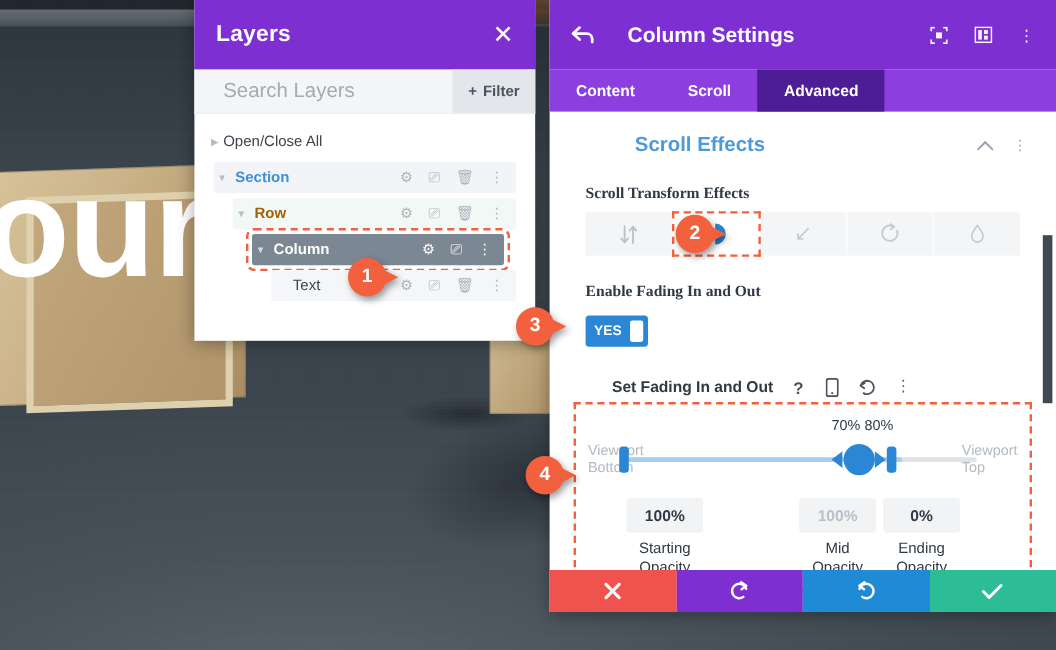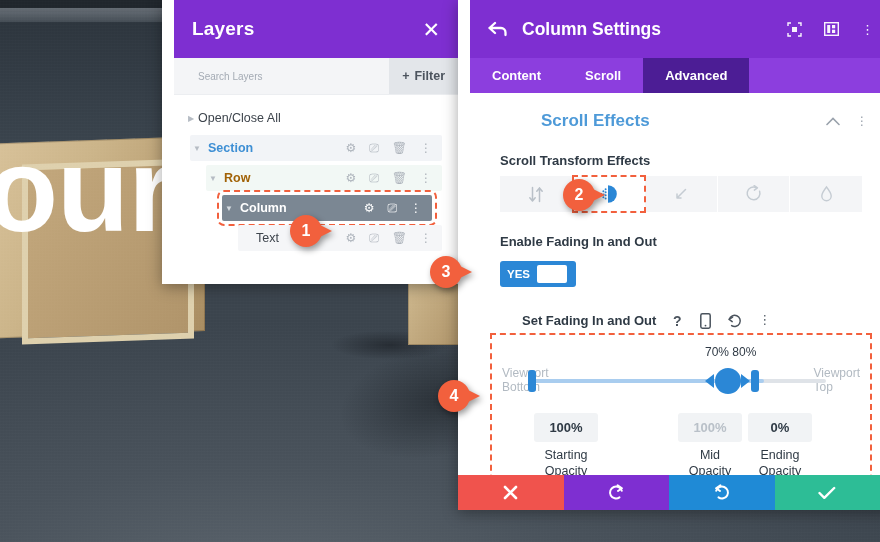--- a/index.html
+++ b/index.html
@@ -62,38 +62,38 @@
       repeating-linear-gradient(90deg,rgba(255,255,255,.07) 0 1px,rgba(0,0,0,0) 1px 3px);
   }
   .hero-text{
     position:absolute;left:-14px;top:131px;
     font-size:118px;line-height:1;font-weight:700;color:#fff;
     letter-spacing:-1px;
     font-family:"Liberation Sans","DejaVu Sans",sans-serif;
   }
 
   
-  .panel-shadow{box-shadow:0 3px 14px rgba(0,0,0,.35);padding-left:12px;}
+  .panel-shadow{box-shadow:0 3px 14px rgba(0,0,0,.35);}
 
   
   #layers{
     position:absolute;left:162px;top:0;width:284px;height:284px;
     background:#fff;
   }
   #layers .hdr{
     height:58px;background:#7e2fd1;display:flex;align-items:center;
     justify-content:space-between;padding:0 18px;box-sizing:border-box;
   }
   #layers .hdr .title{color:#fff;font-size:19px;font-weight:700;letter-spacing:.2px;}
   #layers .hdr .close{color:#fff;font-size:21px;line-height:1;cursor:pointer;font-weight:400;}
   #layers .search{
     height:36px;background:#f4f5f7;display:flex;align-items:center;
     justify-content:space-between;border-bottom:1px solid #eceef1;
   }
-  #layers .search .ph{color:#a4abb4;font-size:10px;padding-left:24px;}
+  #layers .search .ph{color:#a4abb4;font-size:17px;padding-left:24px;}
   #layers .search .filter{
     background:#e3e6ea;color:#4c545e;font-size:12.5px;font-weight:600;
     padding:8px 13px;display:flex;align-items:center;gap:5px;height:100%;
     box-sizing:border-box;
   }
   #layers .body{padding:10px 0 0 0;}
   .lrow{
     display:flex;align-items:center;height:26px;margin:0 16px 4px 16px;
     border-radius:2px;font-size:12.5px;position:relative;
   }
@@ -117,52 +117,52 @@
   .lrow.text{background:#f5f6f8;margin-left:64px;}
   .lrow.text .lbl{color:#3d444c;font-weight:400;padding-left:4px;}
 
   
   #colset{
     position:absolute;left:458px;top:0;width:422px;height:510px;
     background:#fff;overflow:hidden;
   }
   #colset .chdr{
     height:58px;background:#7e2fd1;display:flex;align-items:center;
-    padding:0 18px;box-sizing:border-box;gap:14px;
+    padding:0 18px;box-sizing:border-box;gap:27px;
   }
   #colset .chdr .back{color:#fff;font-size:17px;cursor:pointer;}
   #colset .chdr .ctitle{color:#fff;font-size:17.5px;font-weight:700;flex:1;}
   #colset .chdr .hicons{display:flex;align-items:center;gap:22px;color:#fff;}
   #colset .chdr .hicons .hi{font-size:13px;line-height:1;cursor:pointer;opacity:.95;}
   #colset .tabs{height:35px;background:#8c3ede;display:flex;}
   #colset .tabs .tab{
     color:#fff;font-size:13px;font-weight:600;display:flex;align-items:center;
     justify-content:center;padding:0 22px;cursor:pointer;
   }
   #colset .tabs .tab.active{background:#4c1d95;}
   .csbody{padding:0 0 0 0;position:relative;}
   .sect-hdr{
     display:flex;align-items:center;padding:18px 24px 0 30px;margin-left:41px;
   }
   .sect-hdr .sh-title{color:#4e9ad8;font-size:17px;font-weight:600;flex:1;}
   .sect-hdr .sh-ic{color:#9aa2ac;font-size:12px;margin-left:16px;cursor:pointer;}
   .field-label{
-    color:#2f3a45;font-size:13px;font-weight:700;padding:22px 30px 8px 30px;
+    color:#2f3a45;font-size:13px;font-weight:700;padding:22px 30px 8px 30px;font-family:Liberation Serif, serif;
   }
   .tfx-row{
     display:flex;margin:0 30px;position:relative;
   }
   .tfx{
     flex:1;height:36px;background:#f4f5f7;display:flex;align-items:center;
     justify-content:center;border-right:1px solid #fff;cursor:pointer;color:#b9c0c8;
   }
   .tfx:last-child{border-right:none;}
   .tfx.active{background:#fff;outline:2px dashed #f2603d;outline-offset:-1px;z-index:2;}
   .yes-toggle{
-    margin:4px 30px 0 30px;width:76px;height:26px;background:#2b87d6;border-radius:3px;
+    margin:4px 30px 0 30px;width:52px;height:26px;background:#2b87d6;border-radius:3px;
     display:flex;align-items:center;cursor:pointer;
   }
   .yes-toggle .yl{color:#fff;font-size:11.5px;font-weight:700;padding:0 7px;}
   .yes-toggle .knob{width:30px;height:18px;background:#fff;border-radius:2px;margin-right:4px;}
 
   .fade-block{margin:0 22px 0 22px;}
   .fade-hdr{display:flex;align-items:flex-start;padding:26px 8px 6px 8px;gap:16px;margin-left:22px;}
   .fade-hdr .ft{color:#2f3a45;font-size:13px;font-weight:700;}
   .fade-hdr .fi{color:#5a636d;font-size:13px;cursor:pointer;line-height:1;}
   .fade-box{

